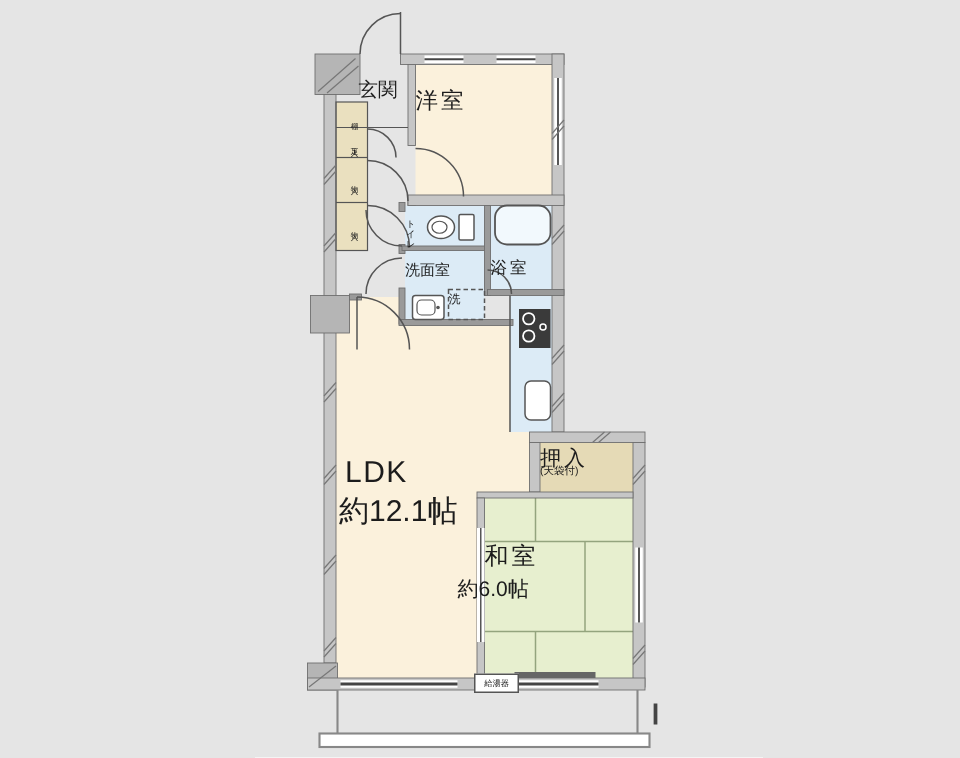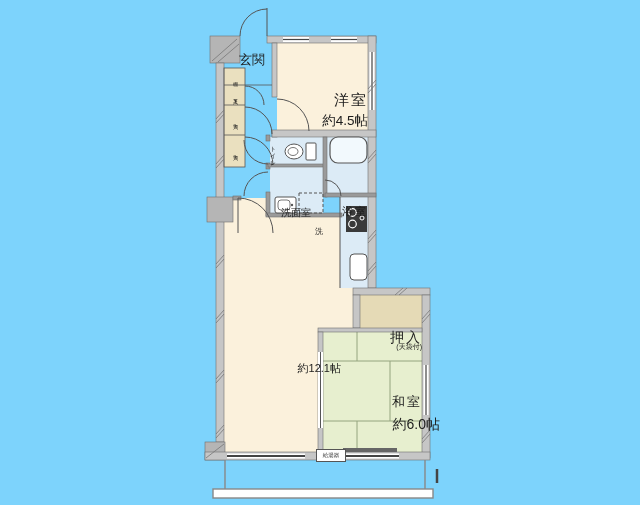--- a/index.html
+++ b/index.html
@@ -1,20 +1,20 @@
 <!DOCTYPE html>
 <html><head>
 <meta charset="utf-8">
 <style>
   html,body{margin:0;padding:0;background:#ffffff;}
-  .stage{position:relative;width:640px;height:505px;background:#7dd3fc;overflow:hidden;
+  .stage{position:relative;width:640px;height:505px;background:#e5e5e5;overflow:hidden;
          font-family:"Liberation Sans","DejaVu Sans",sans-serif;color:#1c1c1c;}
   .stage svg{position:absolute;left:0;top:0;}
   .lbl{position:absolute;color:#1c1c1c;line-height:1.15;white-space:nowrap;}
-  .ctr{text-align:right;white-space:normal;margin-top:32px;}
+  .ctr{text-align:left;white-space:normal;}
   .vert{writing-mode:vertical-rl;text-orientation:upright;white-space:normal;
         display:flex;align-items:center;justify-content:center;}
   .tinybox{position:absolute;border:1px solid #555;background:#fff;display:flex;
            align-items:center;justify-content:center;overflow:hidden;}
 </style>
 </head>
 <body>
 
 <div class="stage">
 
@@ -184,36 +184,36 @@
         <line x1="422" y1="323" x2="430" y2="314"></line>
     <line x1="422" y1="439" x2="430" y2="430"></line>
         <line x1="422" y1="443" x2="430" y2="434"></line>
     <line x1="206" y1="458" x2="224" y2="444"></line>
   </g>
 </svg>
 
 <div class="lbl" style="left:239px;top:53px;font-size:13px;">玄関</div>
 
 <div class="lbl ctr" style="left:277px;top:59px;width:91px;font-size:15px;letter-spacing:2px;">洋室</div>
-<div class="lbl ctr" style="left:277px;top:81px;width:91px;font-size:13.5px;">約4.5帖</div>
 
 <div class="lbl vert" style="left:268px;top:139px;width:9px;height:27px;font-size:6px;">トイレ</div>
 
 <div class="lbl ctr" style="left:327px;top:173px;width:41px;font-size:11px;letter-spacing:2px;">浴室</div>
 
 <div class="lbl ctr" style="left:270px;top:175px;width:41px;font-size:10px;">洗面室</div>
 <div class="lbl ctr" style="left:299px;top:195px;width:24px;font-size:8px;">洗</div>
 
-<div class="lbl ctr" style="left:226px;top:330px;width:115px;font-size:11px;">約12.1帖</div>
+<div class="lbl ctr" style="left:230px;top:304px;width:108px;font-size:20px;letter-spacing:1px;">LDK</div>
+<div class="lbl ctr" style="left:226px;top:330px;width:115px;font-size:20px;">約12.1帖</div>
 
 <div class="lbl ctr" style="left:360px;top:297px;width:62px;font-size:14px;letter-spacing:2px;">押入</div>
 <div class="lbl ctr" style="left:360px;top:311px;width:62px;font-size:7px;">(天袋付)</div>
 
-<div class="lbl ctr" style="left:323px;top:363px;width:99px;font-size:13px;letter-spacing:2px;">和室</div>
-<div class="lbl ctr" style="left:322px;top:384px;width:118px;font-size:14px;">約6.0帖</div>
+<div class="lbl ctr" style="left:323px;top:363px;width:99px;font-size:16px;letter-spacing:2px;">和室</div>
+<div class="lbl ctr" style="left:305px;top:384px;width:118px;font-size:14px;">約6.0帖</div>
 
 
 <div class="tinybox" style="left:316px;top:449px;width:28px;height:11px;">
   <span style="font-size:5.5px;">給湯器</span>
 </div>
 
 <div class="lbl vert" style="left:227px;top:70px;width:15px;height:13px;font-size:5px;">棚</div>
 <div class="lbl vert" style="left:227px;top:86px;width:15px;height:18px;font-size:5px;">下足入</div>
 <div class="lbl vert" style="left:227px;top:107px;width:15px;height:26px;font-size:5px;">物入</div>
 <div class="lbl vert" style="left:227px;top:137px;width:15px;height:28px;font-size:5px;">物入</div>

